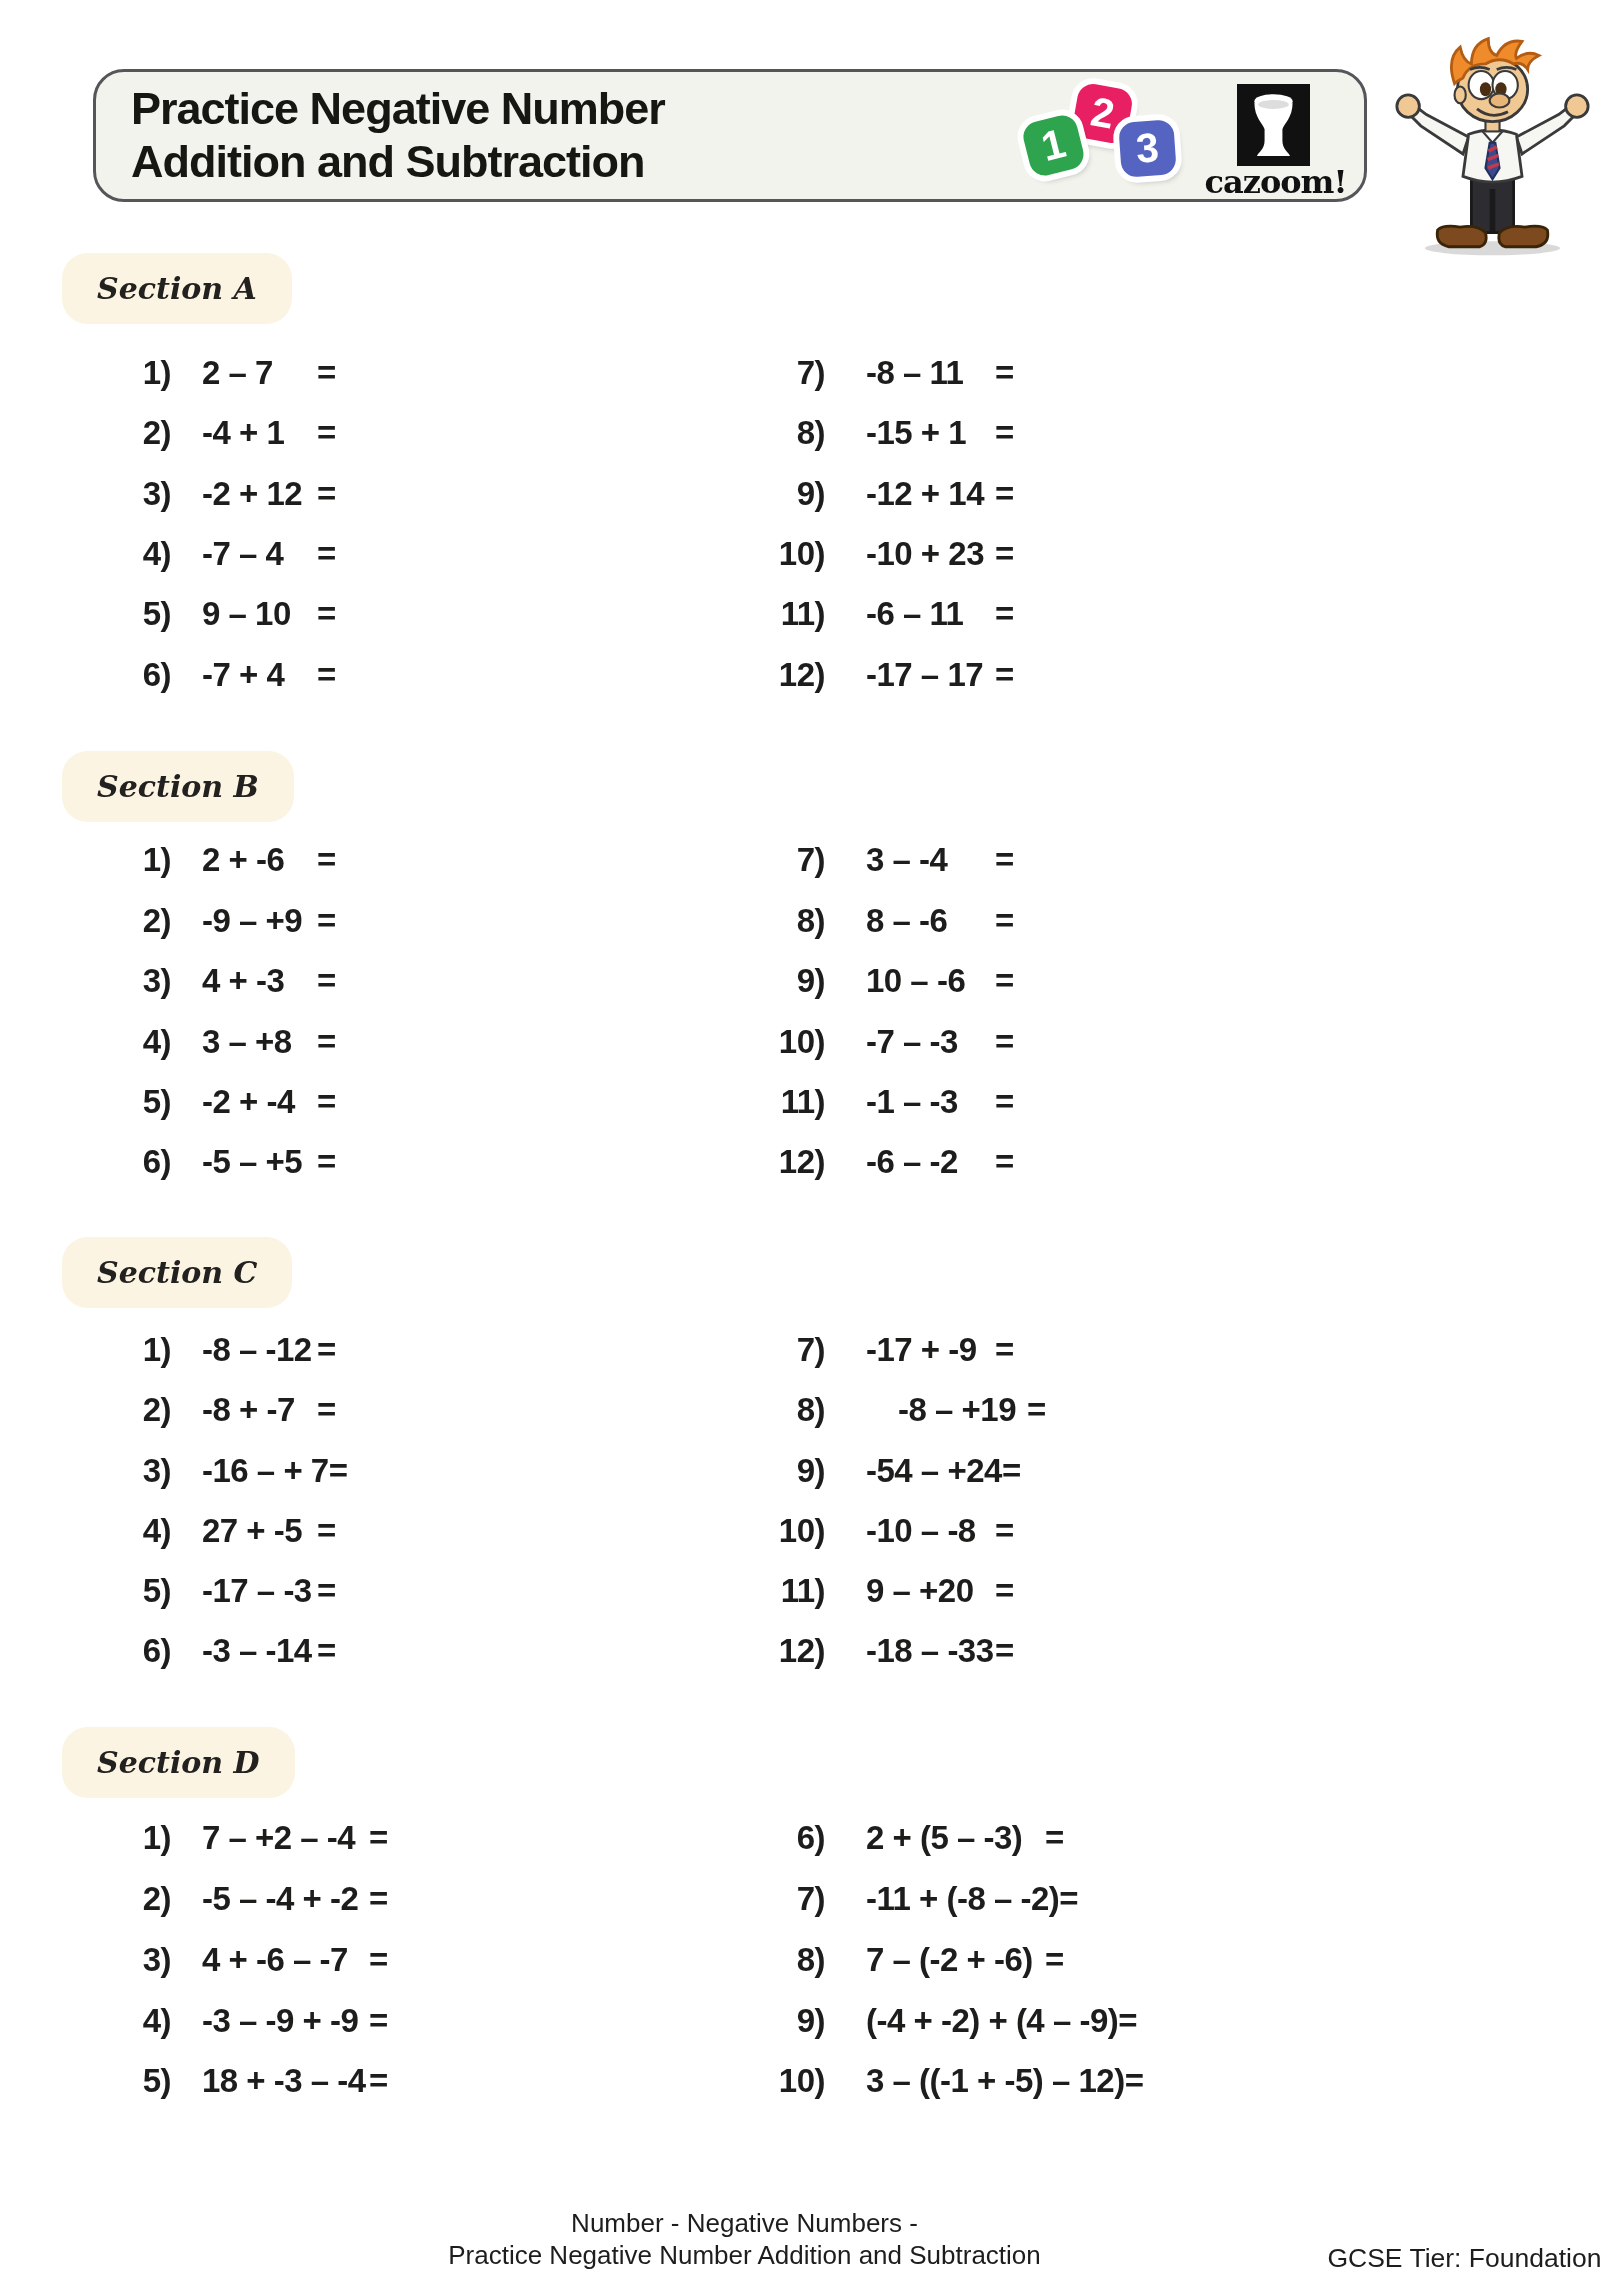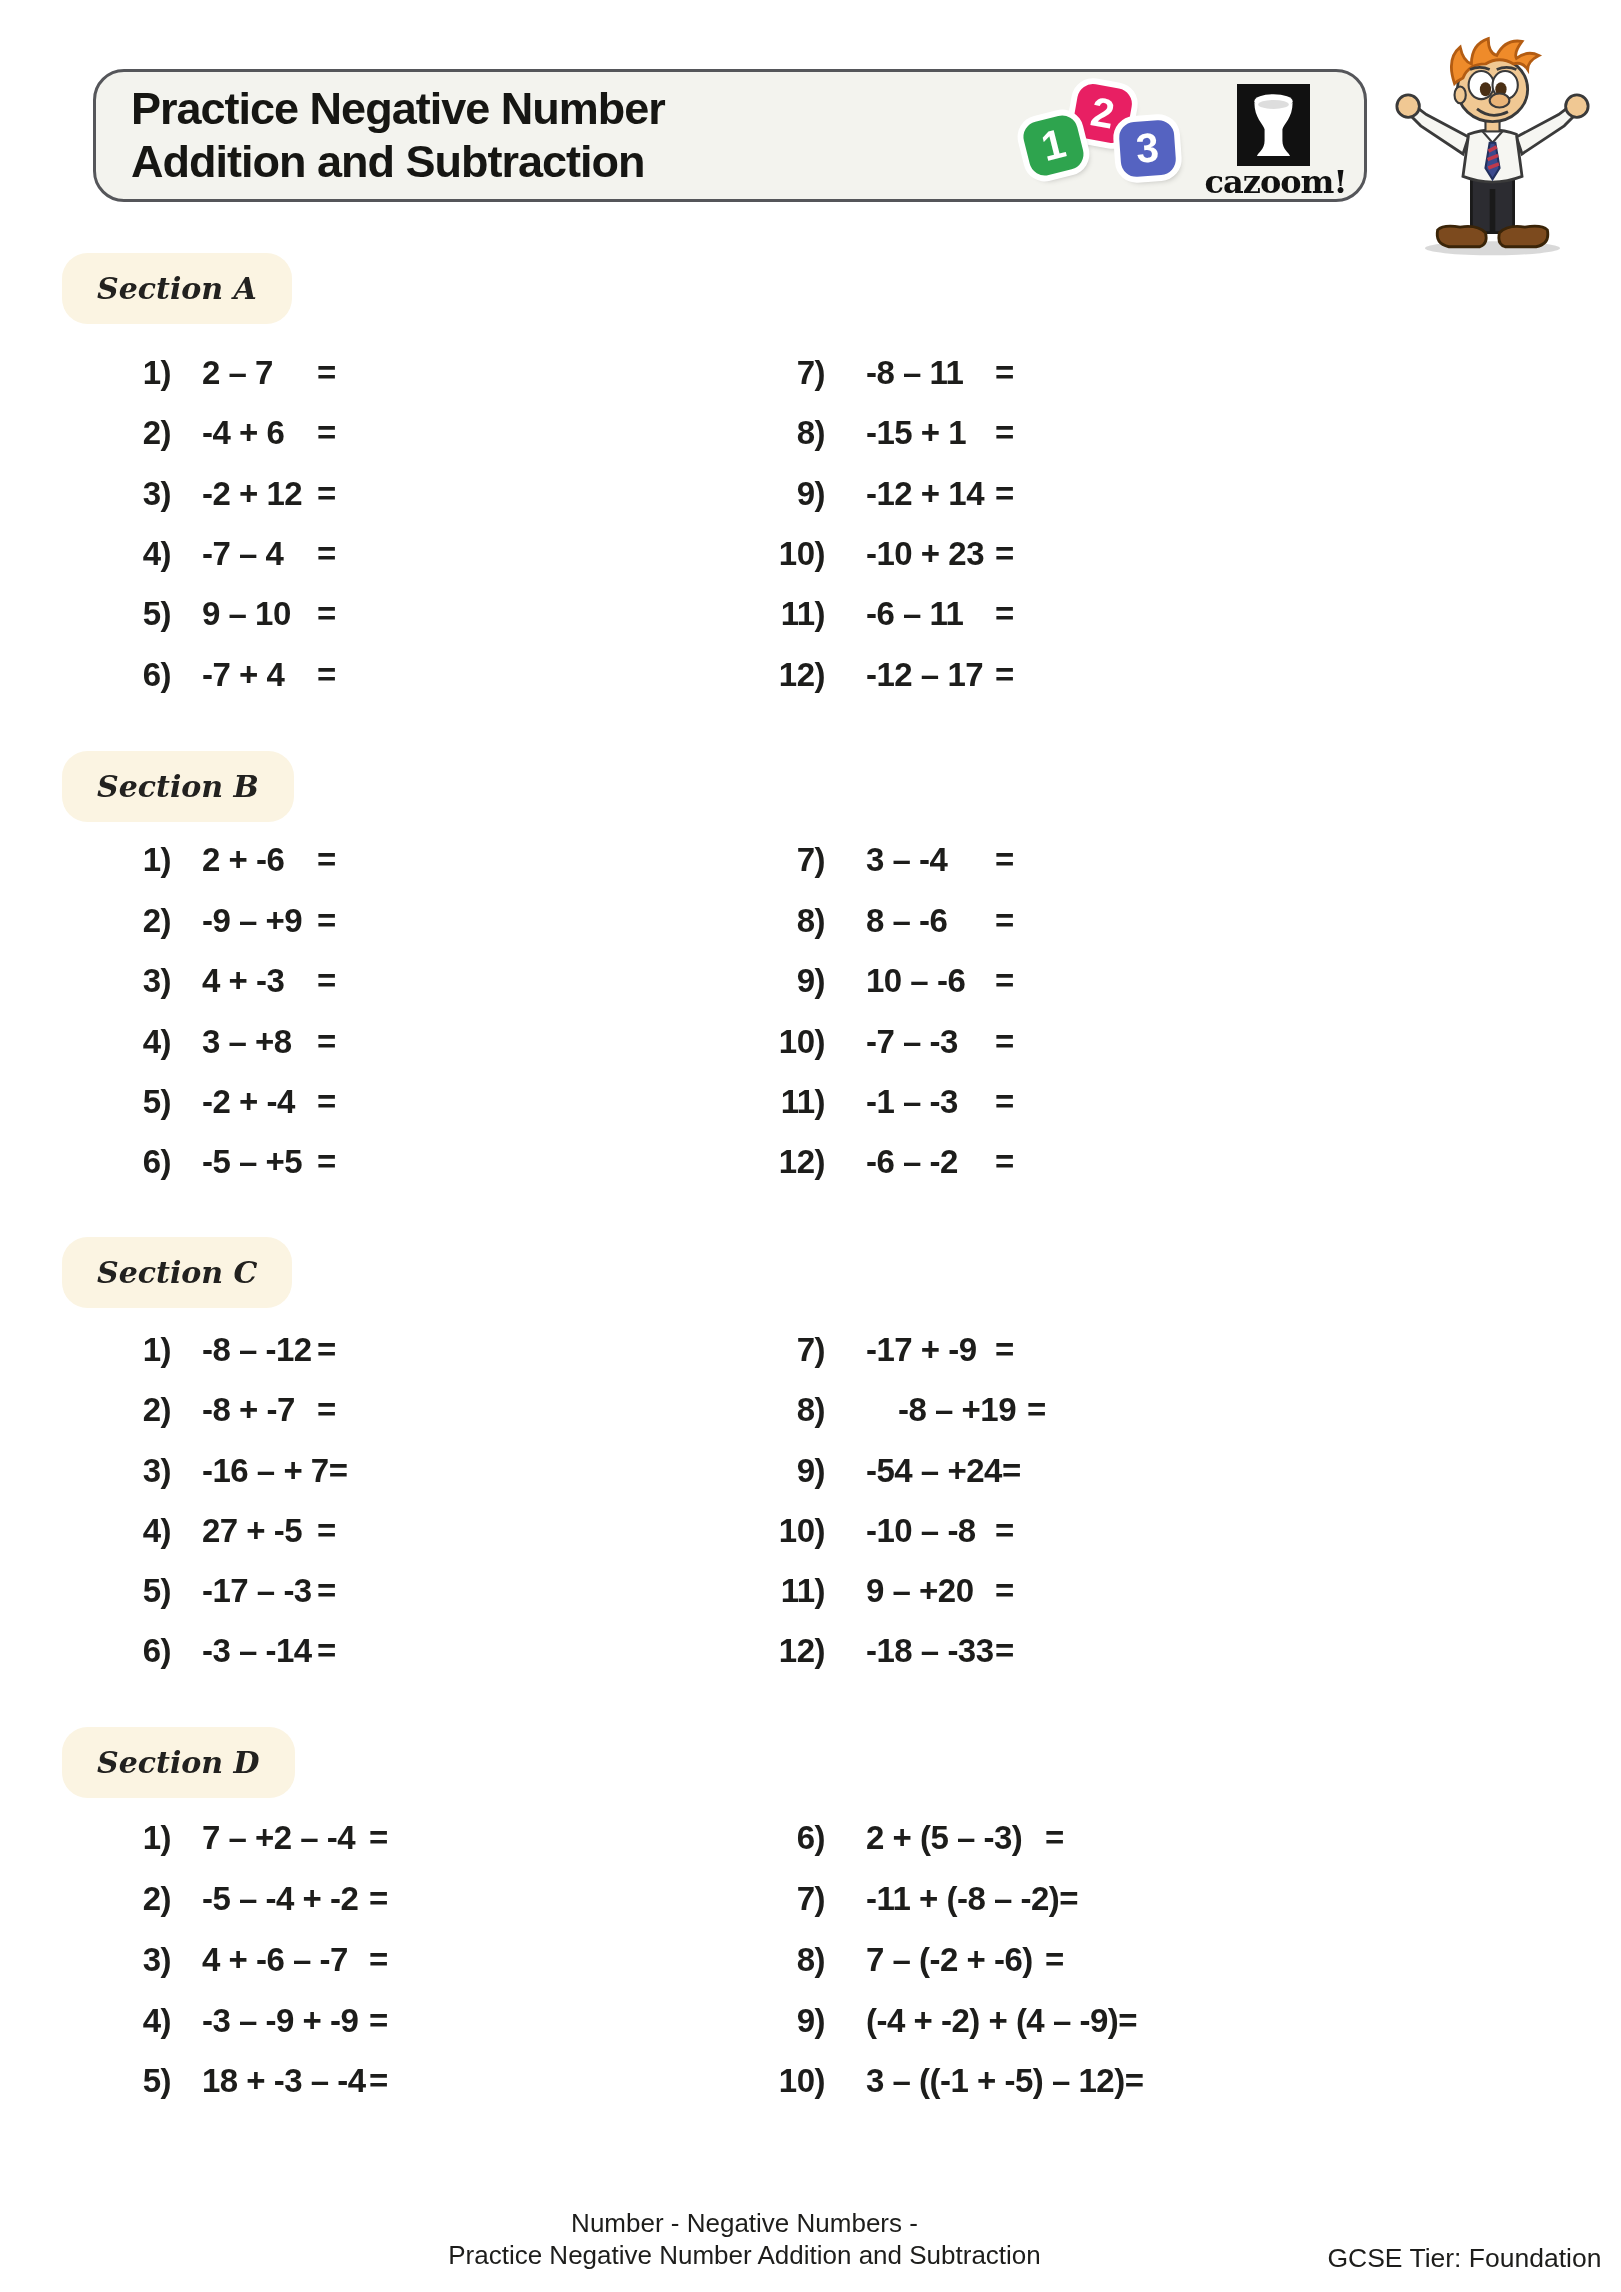--- a/index.html
+++ b/index.html
@@ -108,21 +108,21 @@
   <div id="sections-root">
       <div class="section" style="top: 253px;">
         <div class="sec-header">Section A</div>
         <div class="row" style="left: 120px; top: 90px;">
           <span class="pnum" style="margin-right: 31px;">1)</span>
           <span class="pexpr" style="min-width: 115px;">2 – 7</span>
           <span class="peq">=</span>
         </div>
         <div class="row" style="left: 120px; top: 150px;">
           <span class="pnum" style="margin-right: 31px;">2)</span>
-          <span class="pexpr" style="min-width: 115px;">-4 + 6</span>
+          <span class="pexpr" style="min-width: 115px;">-4 + 1</span>
           <span class="peq">=</span>
         </div>
         <div class="row" style="left: 120px; top: 211px;">
           <span class="pnum" style="margin-right: 31px;">3)</span>
           <span class="pexpr" style="min-width: 115px;">-2 + 12</span>
           <span class="peq">=</span>
         </div>
         <div class="row" style="left: 120px; top: 271px;">
           <span class="pnum" style="margin-right: 31px;">4)</span>
           <span class="pexpr" style="min-width: 115px;">-7 – 4</span>
@@ -158,21 +158,21 @@
           <span class="pexpr" style="min-width: 129px;">-10 + 23</span>
           <span class="peq">=</span>
         </div>
         <div class="row" style="left: 774px; top: 331px;">
           <span class="pnum" style="margin-right: 41px;">11)</span>
           <span class="pexpr" style="min-width: 129px;">-6 – 11</span>
           <span class="peq">=</span>
         </div>
         <div class="row" style="left: 774px; top: 392px;">
           <span class="pnum" style="margin-right: 41px;">12)</span>
-          <span class="pexpr" style="min-width: 129px;">-12 – 17</span>
+          <span class="pexpr" style="min-width: 129px;">-17 – 17</span>
           <span class="peq">=</span>
         </div>
       </div>
       <div class="section" style="top: 751px;">
         <div class="sec-header">Section B</div>
         <div class="row" style="left: 120px; top: 79px;">
           <span class="pnum" style="margin-right: 31px;">1)</span>
           <span class="pexpr" style="min-width: 115px;">2 + -6</span>
           <span class="peq">=</span>
         </div>

